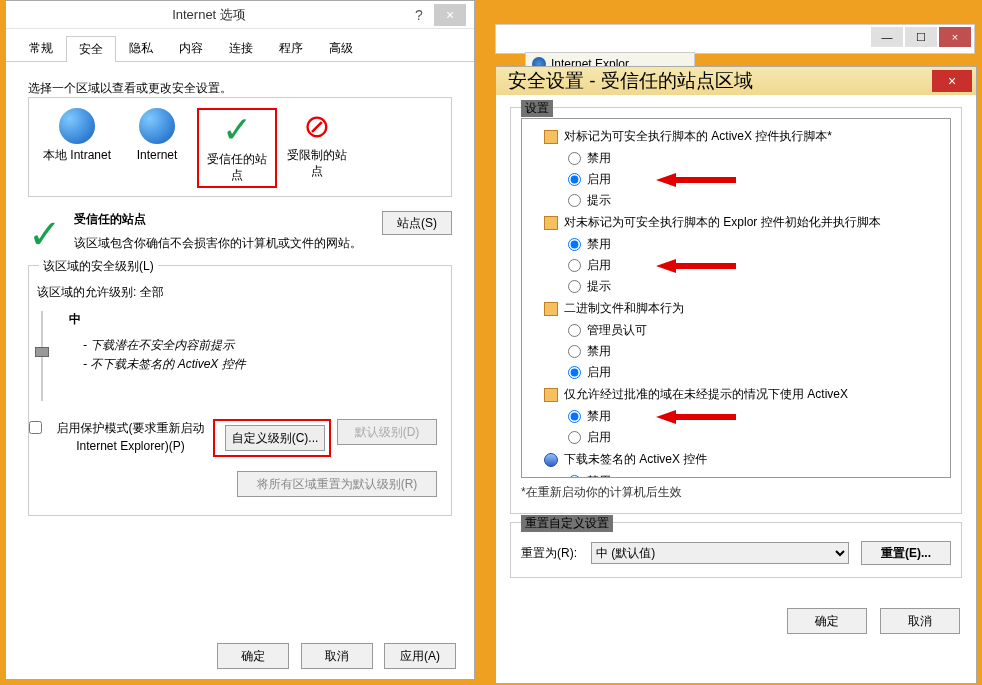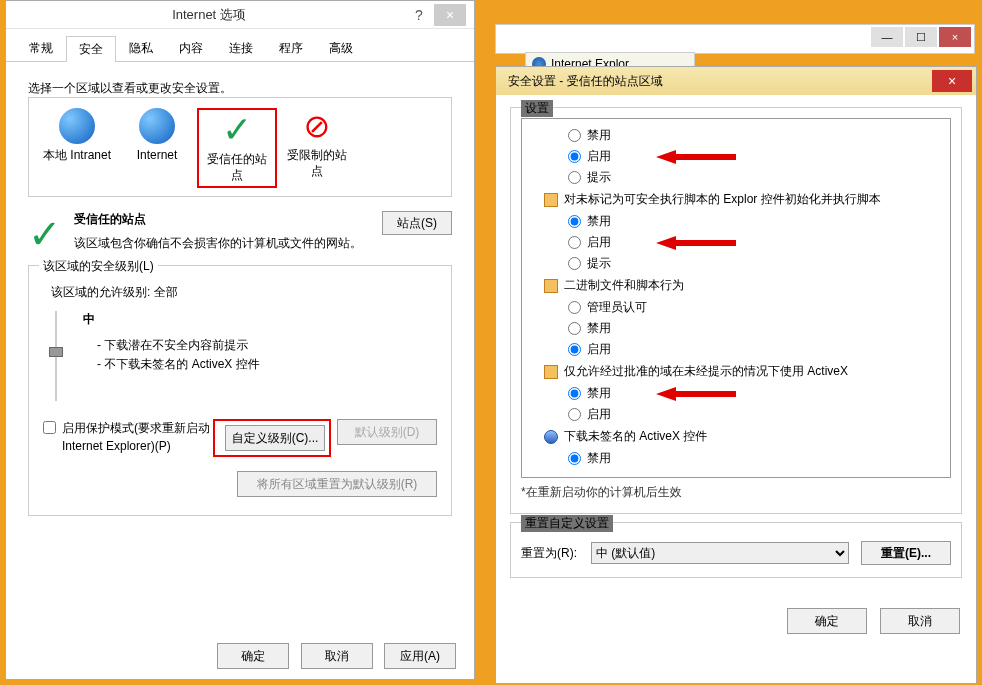--- a/index.html
+++ b/index.html
@@ -28,35 +28,35 @@
 .zone-check { color: #1ca050; font-size: 36px; line-height: 36px; }
 .zone-forbid { color: #e00; font-size: 32px; line-height: 36px; }
 .zone-name { line-height: 1.3; min-height: 32px; }
 
 .zone-desc { display: flex; margin: 14px 0 4px 0; }
 .zone-desc .big-check { color: #1ca050; font-size: 40px; width: 46px; }
 .zone-desc .txt b { font-weight: bold; }
 .zone-desc .txt p { margin-top: 6px; line-height: 1.5; }
 .sites-btn { float: right; width: 70px; height: 24px; border: 1px solid #999; background: #f0f0f0; cursor: pointer; }
 
-.sec-group { border: 1px solid #ccc; padding: 14px 14px 18px 14px; margin-top: 8px; position: relative; }
+.sec-group { border: 1px solid #ccc; padding: 14px 14px 18px 0; margin-top: 8px; position: relative; }
 .sec-group .legend { position: absolute; top: -8px; left: 10px; background: #fff; padding: 0 4px; }
 .allowlvl { margin: 4px 0 10px 8px; }
 .slider-area { display: flex; }
 .slider { width: 28px; height: 90px; position: relative; }
 .slider-track { position: absolute; left: 12px; top: 0; width: 2px; height: 90px; background: #ccc; }
 .slider-thumb { position: absolute; left: 6px; top: 36px; width: 14px; height: 10px; background: #999; border: 1px solid #666; }
 .slider-info { margin-left: 12px; }
 .slider-info b { font-weight: bold; }
-.slider-info ul { margin: 8px 0 0 14px; line-height: 1.6; list-style: none; }
+.slider-info ul { margin: 8px 0 0 14px; line-height: 1.6; list-style: none; font-style: italic; }
 .slider-info ul li:before { content: "- "; }
 
 .protect-row { display: flex; align-items: flex-start; margin-top: 18px; }
 .protect-chk { margin: 2px 6px 0 0; }
-.protect-txt { flex: 1; line-height: 1.5; }
+.protect-txt { flex: 1; line-height: 1.5; text-align: center; }
 .cust-btn { width: 100px; height: 26px; border: 1px solid #999; background: #eee; margin-left: 6px; cursor: pointer; }
 .cust-btn.disabled { color: #aaa; }
 .highlight-box { border: 2px solid #e00; padding: 4px; display: inline-block; }
 
 .reset-all { text-align: right; margin-top: 14px; }
 .reset-all button { width: 200px; height: 26px; border: 1px solid #999; background: #f0f0f0; color: #888; cursor: pointer; }
 
 .footer1 { position: absolute; bottom: 10px; right: 18px; }
 .footer1 button { width: 72px; height: 26px; margin-left: 8px; border: 1px solid #999; background: #f0f0f0; cursor: pointer; }
 
@@ -64,21 +64,21 @@
 .browser-chrome { position: absolute; left: 495px; top: 24px; width: 480px; height: 30px; background: #fff; border: 1px solid #ccc; }
 .chrome-btns { position: absolute; right: 3px; top: 2px; display: flex; }
 .chrome-btn { width: 32px; height: 20px; background: #e0e0e0; margin-left: 2px; text-align: center; line-height: 20px; font-size: 11px; }
 .chrome-btn.cl { background: #c05050; color: #fff; }
 .browser-tab { position: absolute; left: 525px; top: 52px; width: 170px; height: 24px; background: #f5f5ec; border: 1px solid #ccc; display: flex; align-items: center; padding: 0 6px; }
 .browser-tab .favicon { width: 14px; height: 14px; background: radial-gradient(circle, #4a90d9, #1050a0); border-radius: 50%; margin-right: 5px; }
 
 
 .dialog2 { position: absolute; left: 495px; top: 66px; width: 482px; height: 618px; background: #fff; border: 1px solid #aaa; }
 .titlebar2 { height: 28px; background: linear-gradient(#f5e8b0, #f0d890); display: flex; align-items: center; padding-left: 12px; }
-.titlebar2 .title { flex: 1; font-size: 12px; }
+.titlebar2 .title { flex: 1; font-size: 19px; }
 .titlebar2 .close { width: 40px; height: 22px; background: #c9302c; color: #fff; text-align: center; line-height: 22px; font-size: 14px; margin-right: 4px; }
 
 .body2 { padding: 12px 14px; }
 .sec-group2 { border: 1px solid #ccc; padding: 10px 10px 12px 10px; position: relative; margin-bottom: 8px; }
 .sec-group2 .legend { position: absolute; top: -8px; left: 10px; background: #737373; padding: 0 4px; }
 
 .settings-list { border: 1px solid #999; background: #fff; overflow-y: auto; height: 360px; padding: 6px 4px; }
 .set-head { display: flex; align-items: center; padding: 3px 0 3px 18px; }
 .set-head .mini-icon { width: 14px; height: 14px; background: #f5c060; border: 1px solid #c08020; margin-right: 6px; }
 .set-head .mini-icon.bl { background: linear-gradient(#90c0ff,#3060c0); border: 1px solid #2050a0; border-radius: 50%; }
@@ -201,20 +201,24 @@
 
 <div class="dialog2">
   <div class="titlebar2">
     <span class="title">安全设置 - 受信任的站点区域</span>
     <span class="close">×</span>
   </div>
   <div class="body2">
     <div class="sec-group2">
       <span class="legend">设置</span>
       <div class="settings-list" id="settings-list">
+          <div class="set-head">
+            <span class="mini-icon "></span>
+            <span>对标记为可安全执行脚本的 ActiveX 控件执行脚本*</span>
+          </div>
           <div class="radio-row">
             <input type="radio" name="g0" style="">
             <span>禁用</span>
           </div>
           <div class="radio-row">
             <input type="radio" name="g0" checked="" style="">
             <span>启用</span>
             <span class="arrow"><svg viewBox="0 0 80 14">
                 <polygon points="0,7 20,0 20,4 80,4 80,10 20,10 20,14" fill="#e00000"></polygon>
               </svg></span>

